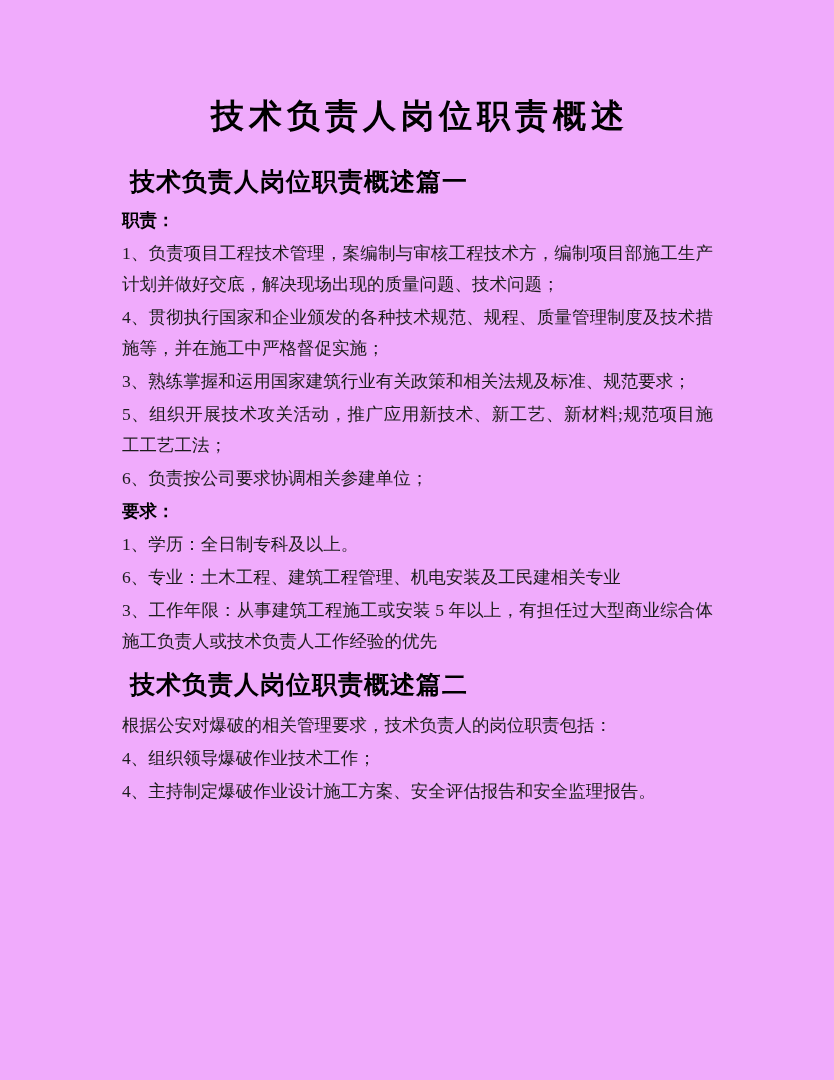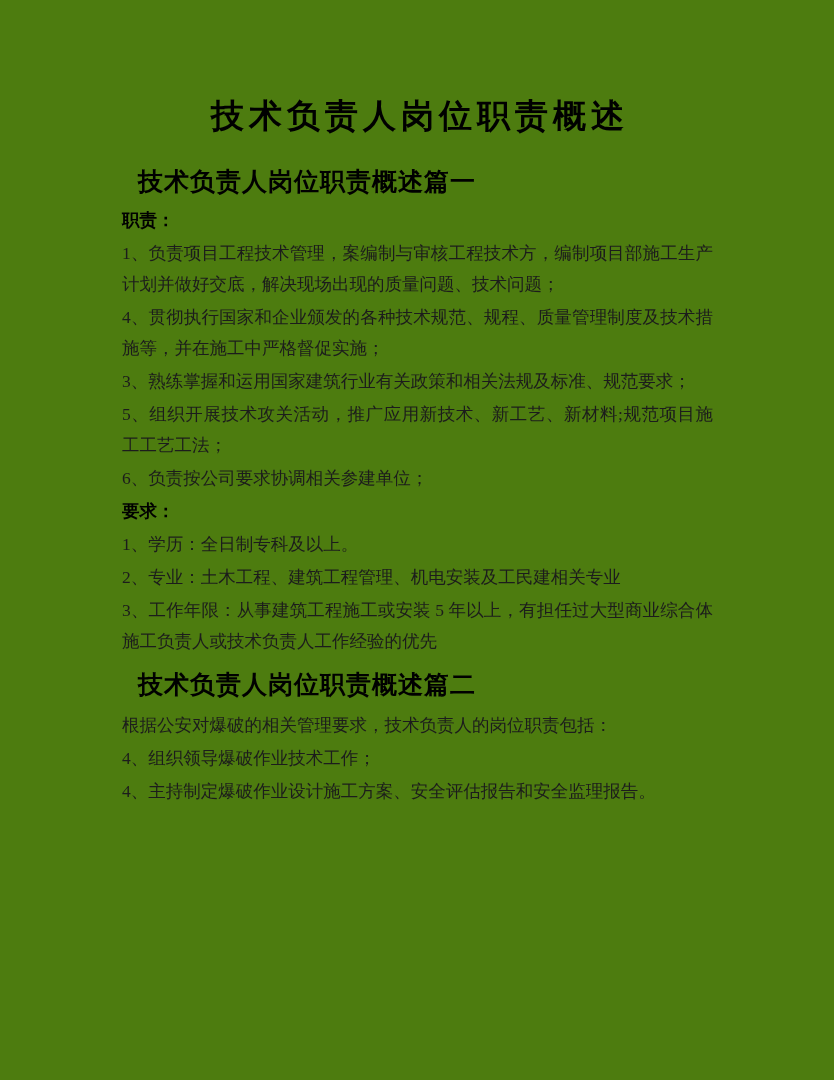--- a/index.html
+++ b/index.html
@@ -13,35 +13,35 @@
     font-family: "Liberation Serif", "DejaVu Serif", serif;
     color: #1c1c1c;
     -webkit-font-smoothing: antialiased;
   }
   .page {
     box-sizing: border-box;
     width: 834px;
     height: 1080px;
     padding: 98px 121px 0 122px;
     overflow: hidden;
-    background: #4d7c0f;
+    background: #f0abfc;
   }
   .doc-title {
     margin: 0 0 32px 0;
     font-size: 33px;
     line-height: 36px;
     font-weight: 700;
     text-align: center;
     letter-spacing: 5px;
     padding-left: 5px; 
     color: #000000;
     font-family: "Liberation Serif", "DejaVu Serif", serif;
   }
   .section-heading {
-    margin: 0 0 8px 16px;
+    margin: 0 0 8px 8px;
     font-size: 25px;
     line-height: 31px;
     font-weight: 700;
     letter-spacing: 1px;
     color: #000000;
     text-align: left;
     font-family: "Liberation Sans", "DejaVu Sans", sans-serif;
   }
   .section-heading.second {
     margin-top: 12px;
@@ -77,21 +77,21 @@
 
     <p class="label">职责：</p>
     <p class="para">1、负责项目工程技术管理，案编制与审核工程技术方，编制项目部施工生产计划并做好交底，解决现场出现的质量问题、技术问题；</p>
     <p class="para">4、贯彻执行国家和企业颁发的各种技术规范、规程、质量管理制度及技术措施等，并在施工中严格督促实施；</p>
     <p class="para">3、熟练掌握和运用国家建筑行业有关政策和相关法规及标准、规范要求；</p>
     <p class="para">5、组织开展技术攻关活动，推广应用新技术、新工艺、新材料;规范项目施工工艺工法；</p>
     <p class="para">6、负责按公司要求协调相关参建单位；</p>
 
     <p class="label">要求：</p>
     <p class="para">1、学历：全日制专科及以上。</p>
-    <p class="para">2、专业：土木工程、建筑工程管理、机电安装及工民建相关专业</p>
+    <p class="para">6、专业：土木工程、建筑工程管理、机电安装及工民建相关专业</p>
     <p class="para">3、工作年限：从事建筑工程施工或安装 5 年以上，有担任过大型商业综合体施工负责人或技术负责人工作经验的优先</p>
   </section>
 
   <section>
     <h2 class="section-heading second">技术负责人岗位职责概述篇二</h2>
 
     <p class="para">根据公安对爆破的相关管理要求，技术负责人的岗位职责包括：</p>
     <p class="para">4、组织领导爆破作业技术工作；</p>
     <p class="para">4、主持制定爆破作业设计施工方案、安全评估报告和安全监理报告。</p>
   </section>

